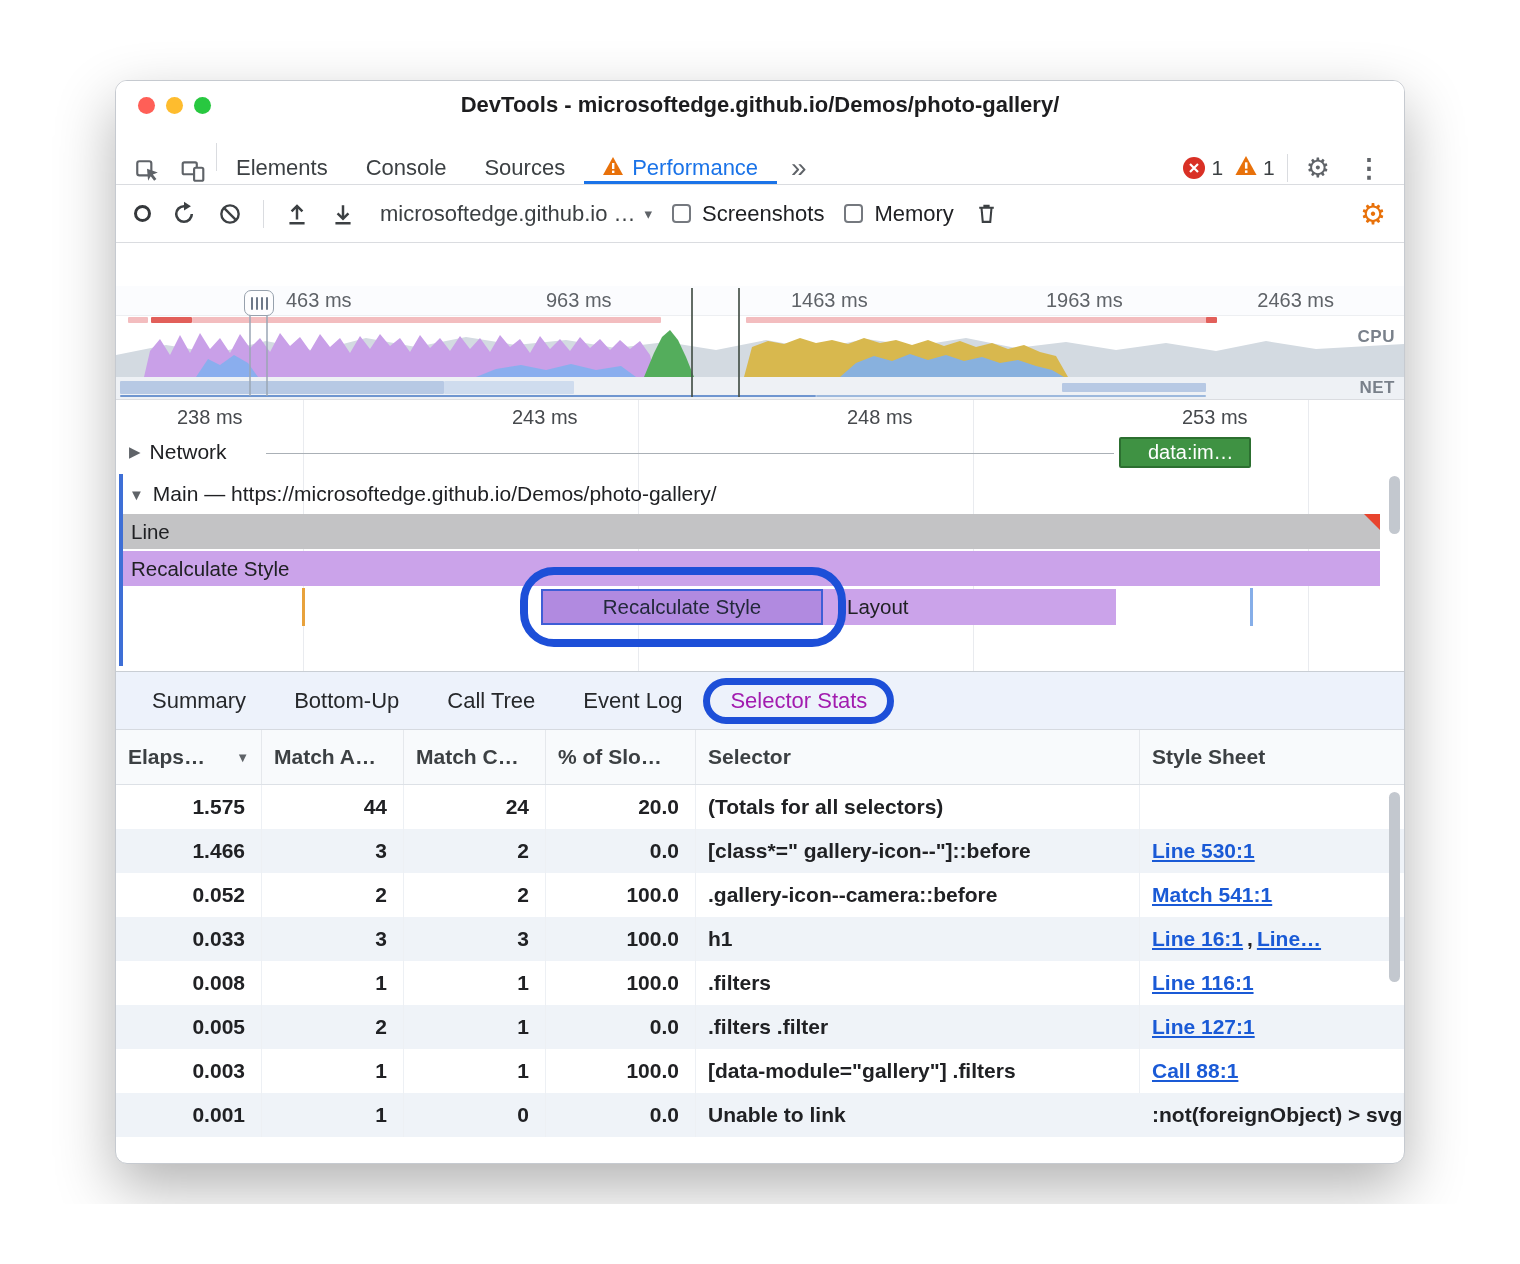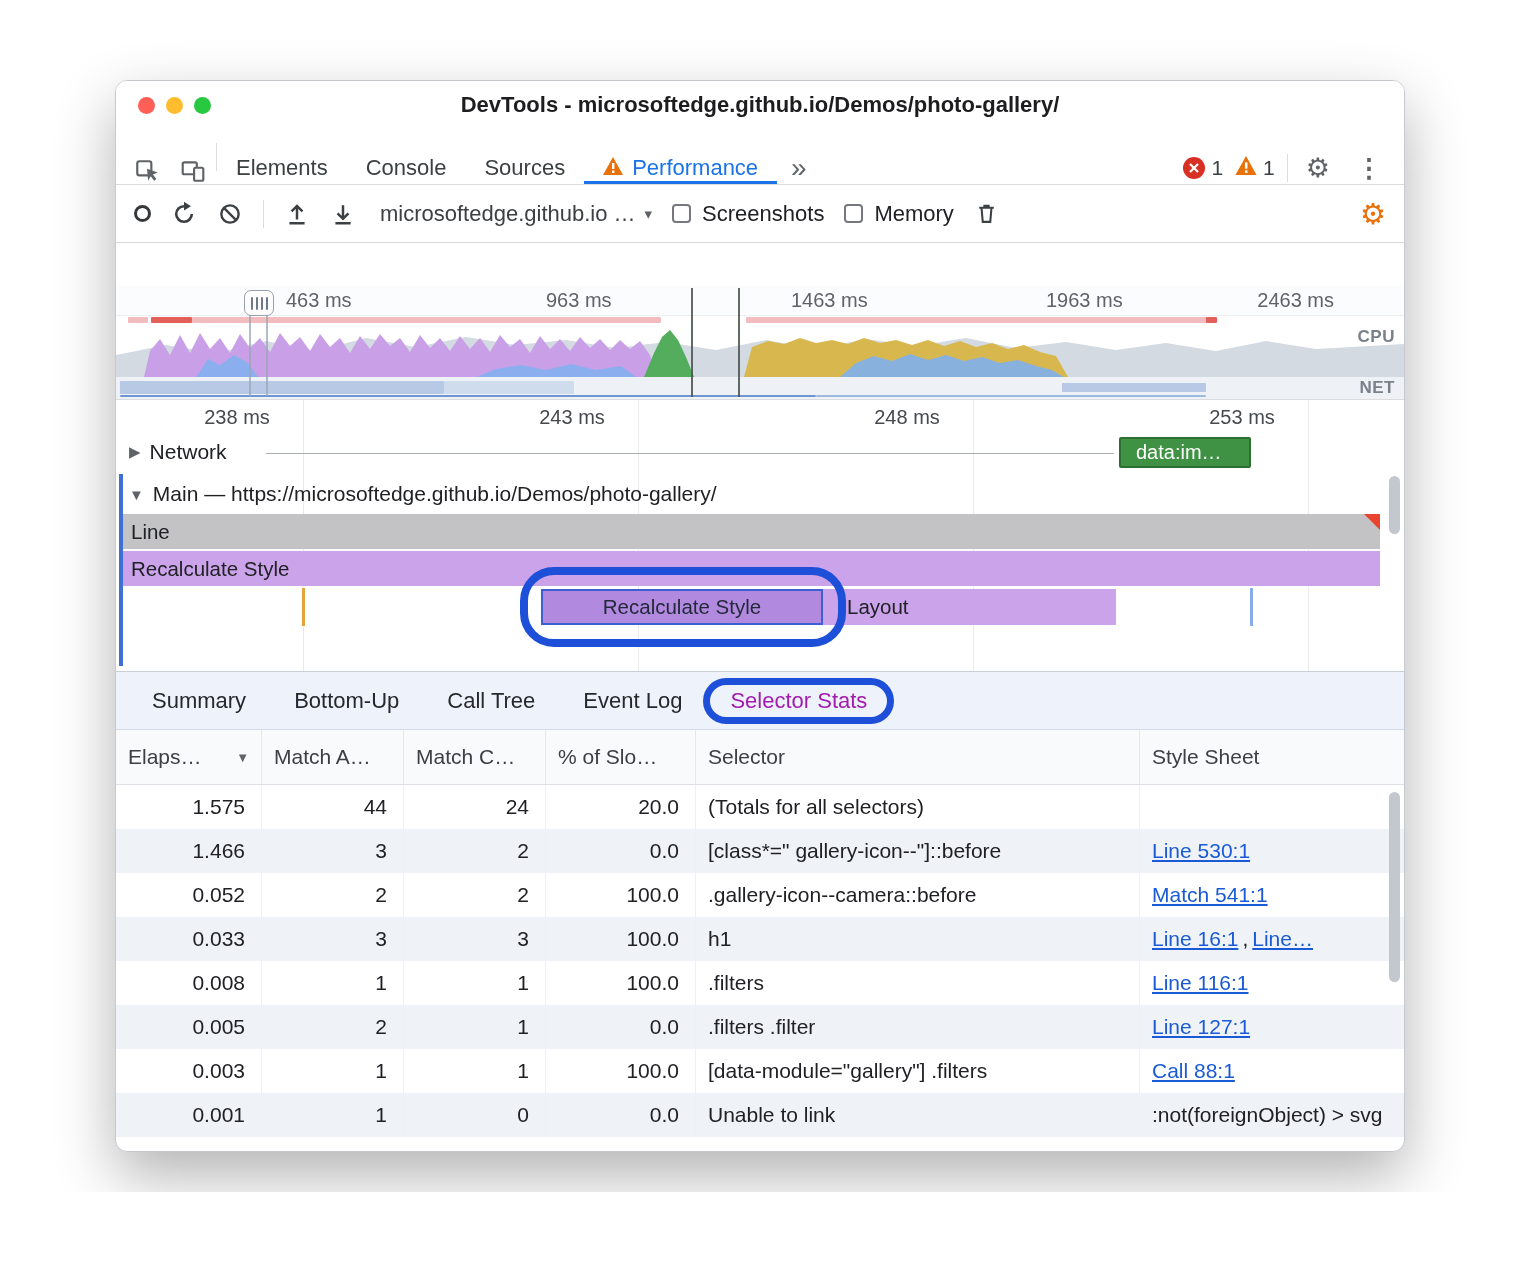--- a/index.html
+++ b/index.html
@@ -50,45 +50,45 @@
   .ov-net i { position:absolute; border-radius:1px; }
   .handle { position:absolute; left:128px; top:4px; width:30px; height:26px; background:#fdfdfe; border:1.5px solid #97a1ad; border-radius:7px;
             display:flex; align-items:center; justify-content:center; gap:3px; z-index:6; }
   .handle b { width:2px; height:13px; background:#6d7888; border-radius:1px; }
   .hairline { position:absolute; width:2px; background:#9aa6b4; opacity:.75; z-index:5; }
   .winline { position:absolute; width:2px; background:#46524a; opacity:.85; z-index:5; }
 
   
   .flame { position:relative; height:272px; border-bottom:1px solid #c9ced4; background:#fff; overflow:hidden; }
   .gridline { position:absolute; top:0; bottom:0; width:1px; background:#e9ebef; }
-  .f-label { position:absolute; top:6px; width:120px; text-align:center; color:#46494d; font-size:20px; }
+  .f-label { position:absolute; top:6px; width:120px; text-align:left; color:#46494d; font-size:20px; }
   .rowline { position:absolute; height:1px; background:#aab0b6; }
   .disclosure { font-size:15px; color:#5f6368; margin-right:9px; }
   .net-row, .main-row { position:absolute; left:13px; display:flex; align-items:center; font-size:21px; color:#202124; z-index:2; }
   .badge-green { position:absolute; height:31px; background:#3f9243; border:2px solid #2c6f30; color:#fff; font-size:20px;
-                 display:flex; align-items:center; padding:0 15px; border-radius:2px; z-index:3; }
+                 display:flex; align-items:center; padding:0 27px; border-radius:2px; z-index:3; }
   .accent { position:absolute; left:3px; width:4px; background:#3e6fd6; z-index:4; }
   .bar { position:absolute; display:flex; align-items:center; font-size:20.5px; color:#202124; z-index:2; white-space:nowrap; overflow:hidden; }
   .bar.task { background:#c3c3c5; padding-left:9px; }
   .bar.purple { background:#cba3ea; padding-left:9px; }
   .bar.selected { background:#b18ae0; border:2px solid #3e5ed6; justify-content:center; color:#23293a; }
   .corner-red { position:absolute; width:0; height:0; border-top:16px solid #e8442e; border-left:16px solid transparent; z-index:3; }
   .tick { position:absolute; width:3px; z-index:1; }
   .ring { position:absolute; border:8px solid #1d4fd8; border-radius:34px; z-index:6; }
   .vthumb { position:absolute; width:11px; border-radius:6px; background:#c3c8cf; z-index:6; }
 
   
   .btabs { height:58px; background:#edf2fb; border-bottom:1px solid #d6dae0; display:flex; align-items:center; gap:48px;
            padding-left:36px; font-size:22px; color:#26282b; position:relative; }
   .btab { position:relative; cursor:default; }
   .btab.active { color:#a21caf; }
   .oval { position:absolute; top:-10px; bottom:-10px; left:-27px; right:-27px; border:7px solid #1d4fd8; border-radius:36px; pointer-events:none; }
 
   
-  .table { position:relative; font-size:21px; padding-bottom:14px; }
+  .table { position:relative; font-size:21px; padding-bottom:26px;font-weight:bold; }
   .thead, .trow { display:grid; grid-template-columns:146px 142px 142px 150px 444px 1fr; align-items:stretch; }
   .thead { height:55px; background:#f8fafc; border-bottom:1px solid #dde1e6; color:#3c4043; }
   .th { display:flex; align-items:center; justify-content:space-between; padding:0 12px; border-right:1px solid #e5e8ec; }
   .sort { font-size:13px; color:#5f6368; }
   .trow { height:44px; }
   .trow.alt { background:#eff3f8; }
   .td { display:flex; align-items:center; padding:0 12px; border-right:1px solid #edf0f4; color:#202124; overflow:hidden; white-space:nowrap; }
   .td.num { justify-content:flex-end; padding-right:16px; }
   .td a { color:#1a5ad6; text-decoration:underline; }
   .comma { margin:0 4px; color:#202124; }

